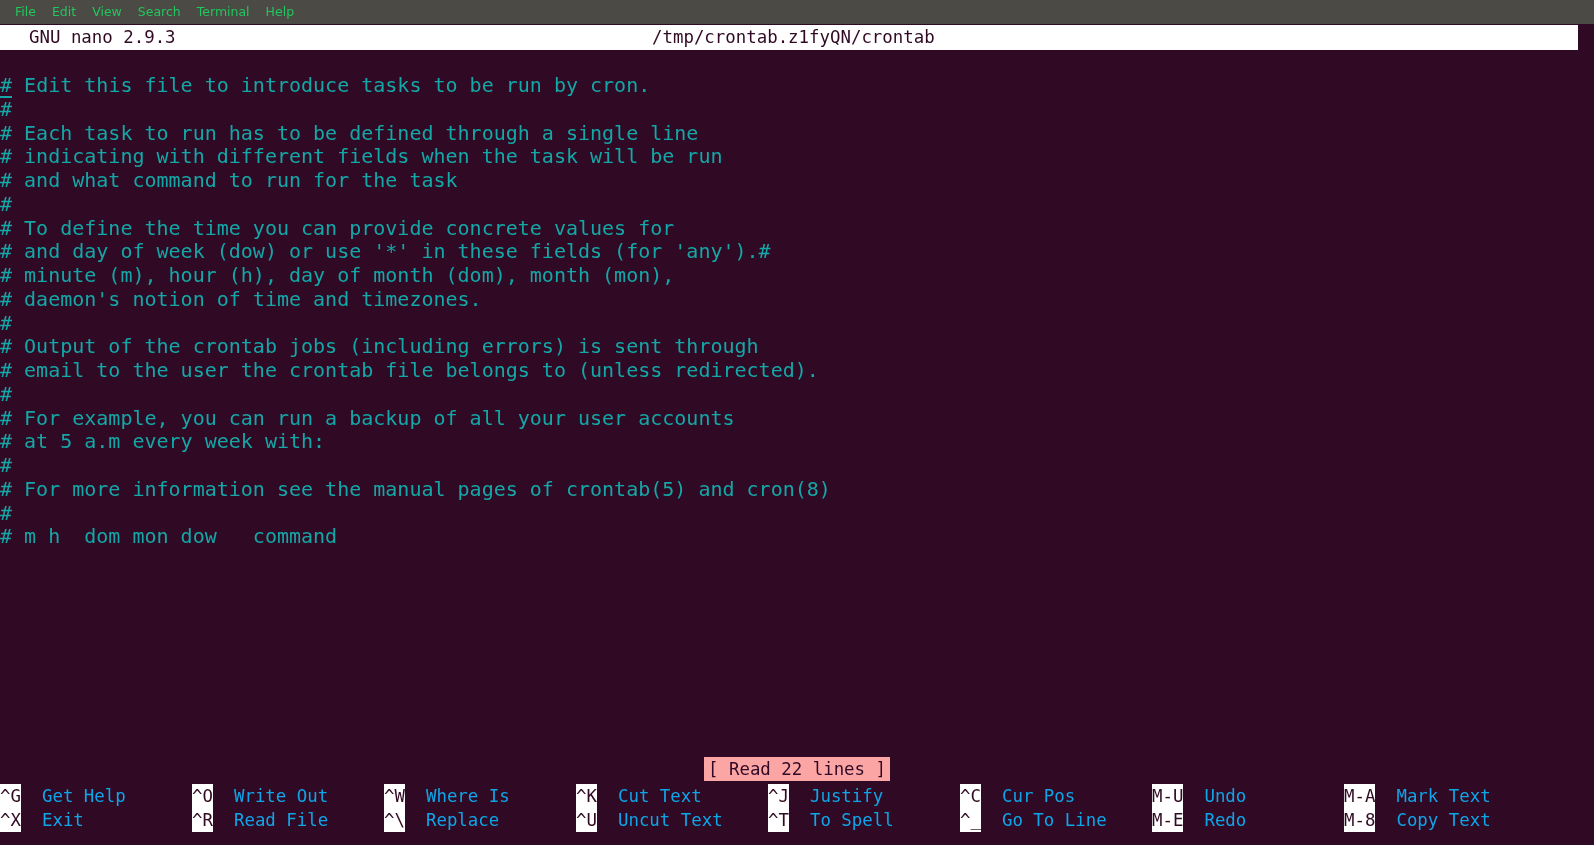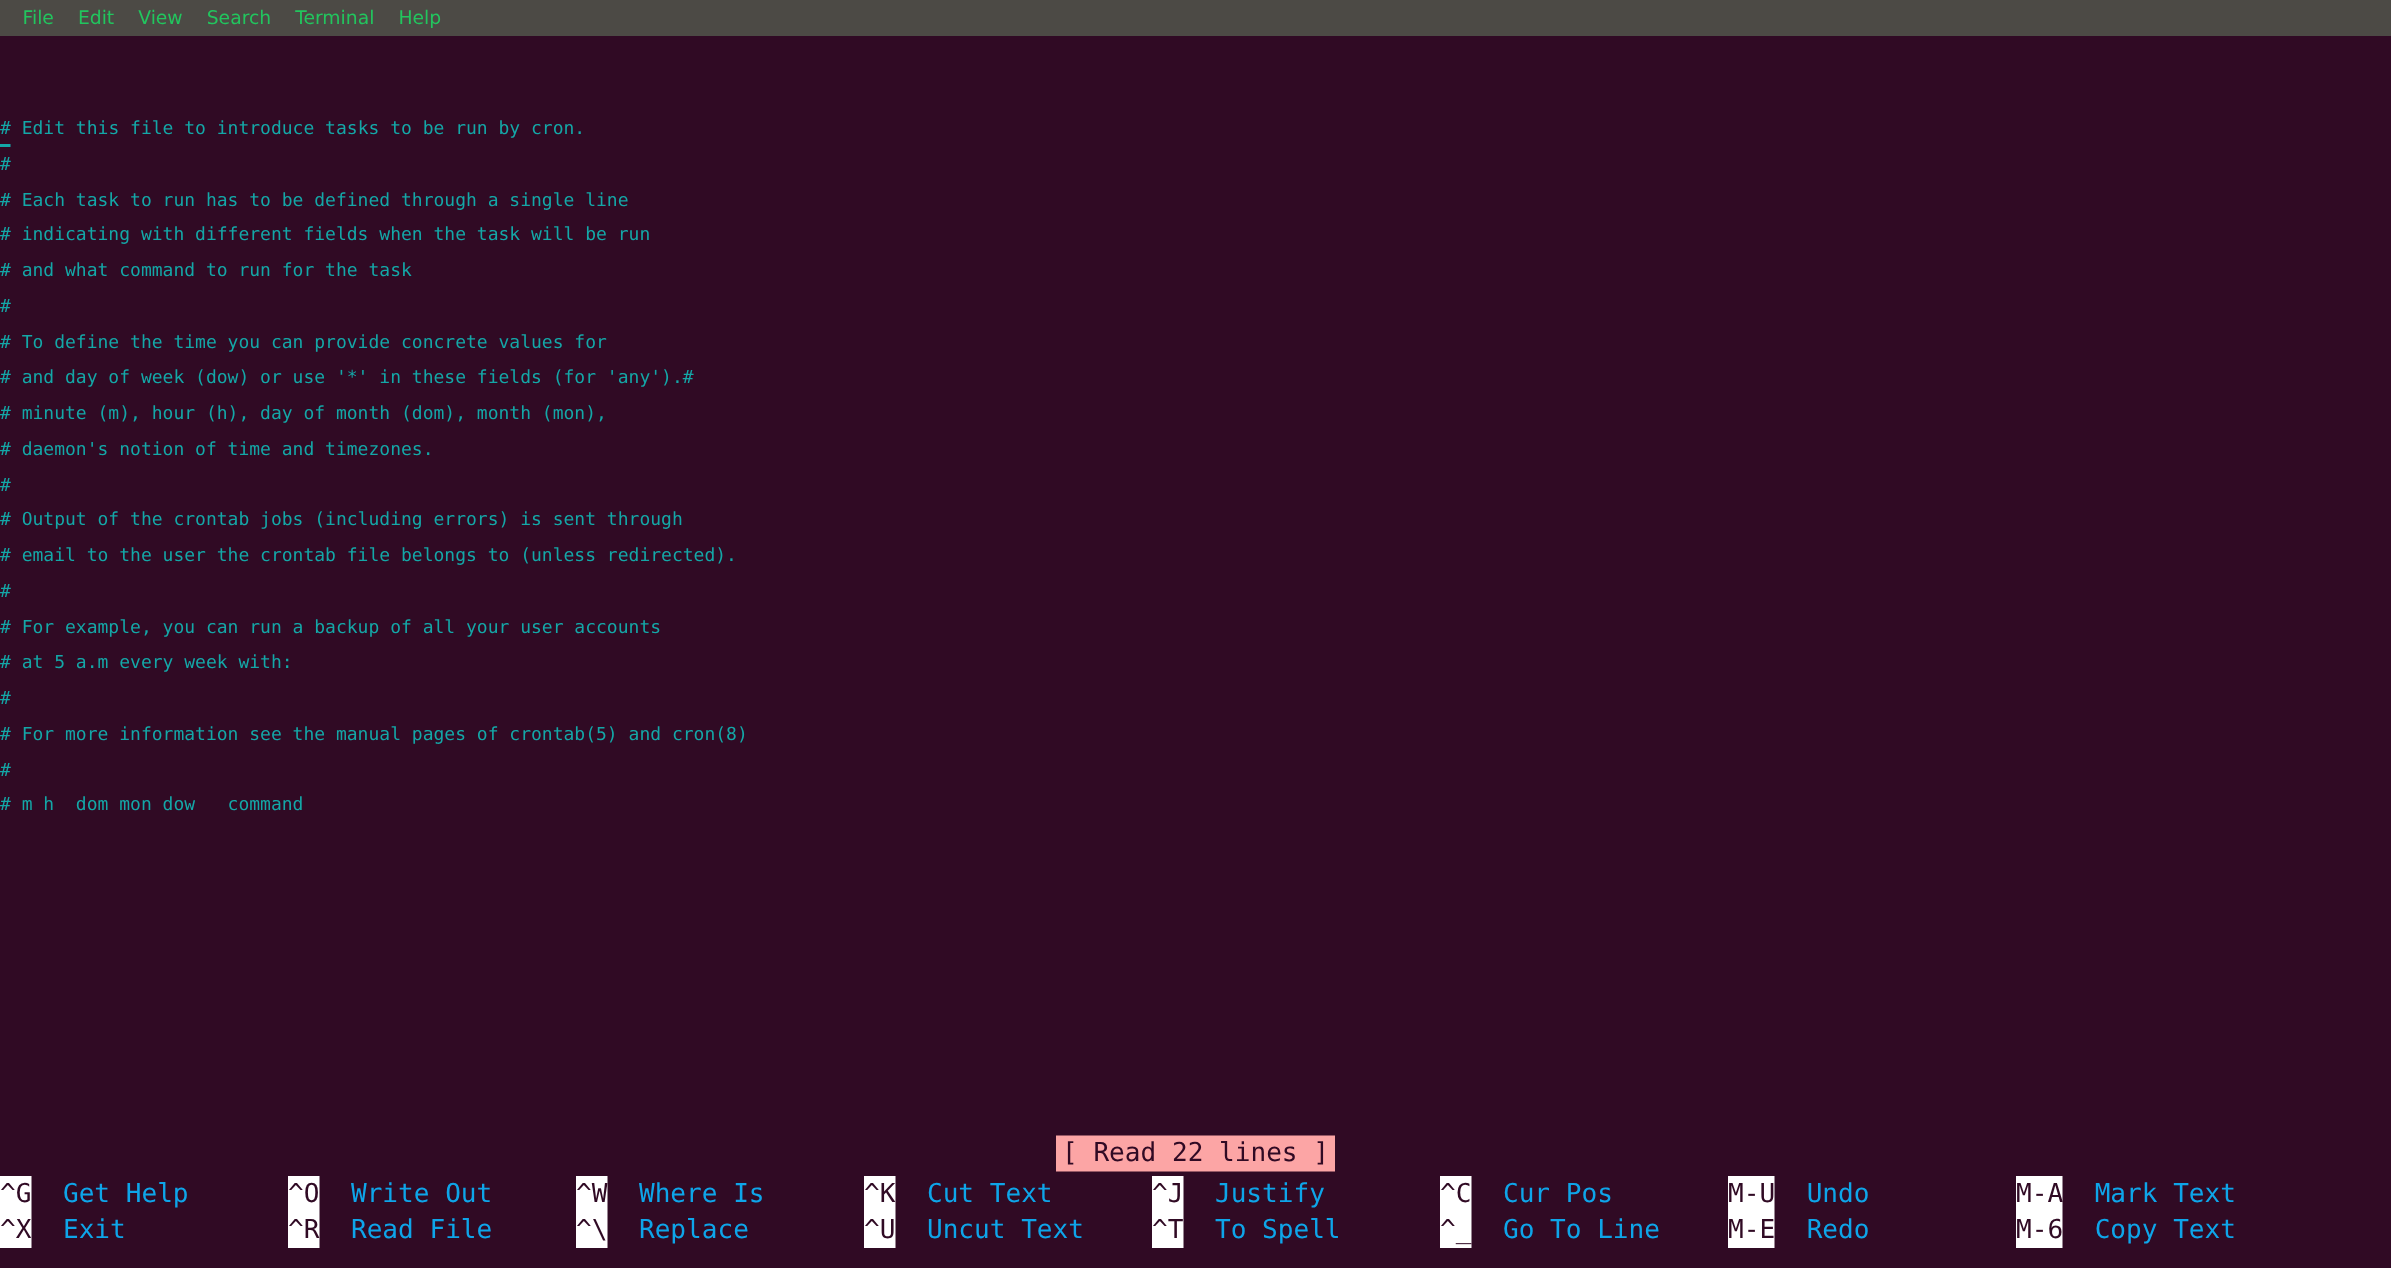--- a/index.html
+++ b/index.html
@@ -61,21 +61,21 @@
   
   .editor {
     position: absolute;
     left: 0; top: 74px;
     width: 1594px;
     height: 676px;
   }
   .line {
     height: 23.75px;
     line-height: 23.75px;
-    font-size: 12px;
+    font-size: 20px;
     color: #14a7a7;
     white-space: pre;
     padding-left: 0px;
   }
   .line .cursorchar {
     border-bottom: 2px solid #14a7a7;
     display: inline-block;
     line-height: 21px;
   }
 
@@ -137,20 +137,24 @@
 
   <div class="menubar">
     <div class="menubar-item">File</div>
     <div class="menubar-item">Edit</div>
     <div class="menubar-item">View</div>
     <div class="menubar-item">Search</div>
     <div class="menubar-item">Terminal</div>
     <div class="menubar-item">Help</div>
   </div>
 
+  <div class="titlebar">
+    <span class="tb-version">GNU nano 2.9.3</span>
+    <span class="tb-path">/tmp/crontab.z1fyQN/crontab</span>
+  </div>
 
   <div class="editor">
     <div class="line"><span class="cursorchar">#</span><span> Edit this file to introduce tasks to be run by cron.</span></div>
     <div id="editor-lines">
         <div class="line">#</div>
         <div class="line"># Each task to run has to be defined through a single line</div>
         <div class="line"># indicating with different fields when the task will be run</div>
         <div class="line"># and what command to run for the task</div>
         <div class="line">#</div>
         <div class="line"># To define the time you can provide concrete values for</div>
@@ -186,17 +190,17 @@
         <div class="sc-cell"><span class="sc-key">M-A</span><span class="sc-label">Mark Text</span></div>
       </div>
     <div class="sc-row" id="sc-row-2">
         <div class="sc-cell"><span class="sc-key">^X</span><span class="sc-label">Exit</span></div>
         <div class="sc-cell"><span class="sc-key">^R</span><span class="sc-label">Read File</span></div>
         <div class="sc-cell"><span class="sc-key">^\</span><span class="sc-label">Replace</span></div>
         <div class="sc-cell"><span class="sc-key">^U</span><span class="sc-label">Uncut Text</span></div>
         <div class="sc-cell"><span class="sc-key">^T</span><span class="sc-label">To Spell</span></div>
         <div class="sc-cell"><span class="sc-key">^_</span><span class="sc-label">Go To Line</span></div>
         <div class="sc-cell"><span class="sc-key">M-E</span><span class="sc-label">Redo</span></div>
-        <div class="sc-cell"><span class="sc-key">M-6</span><span class="sc-label">Copy Text</span></div>
+        <div class="sc-cell"><span class="sc-key">M-8</span><span class="sc-label">Copy Text</span></div>
       </div>
   </div>
 
 </div>
 
 </body></html>

